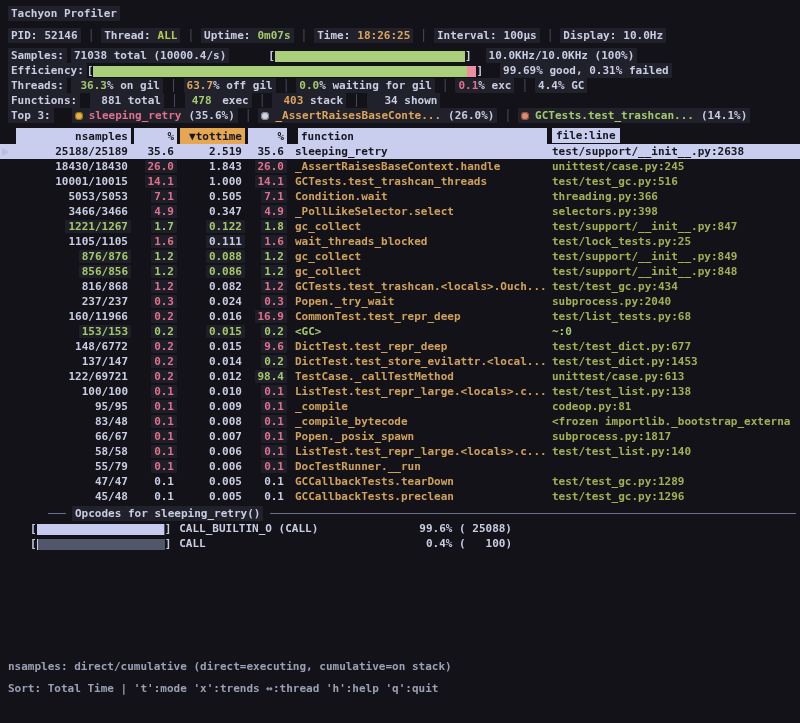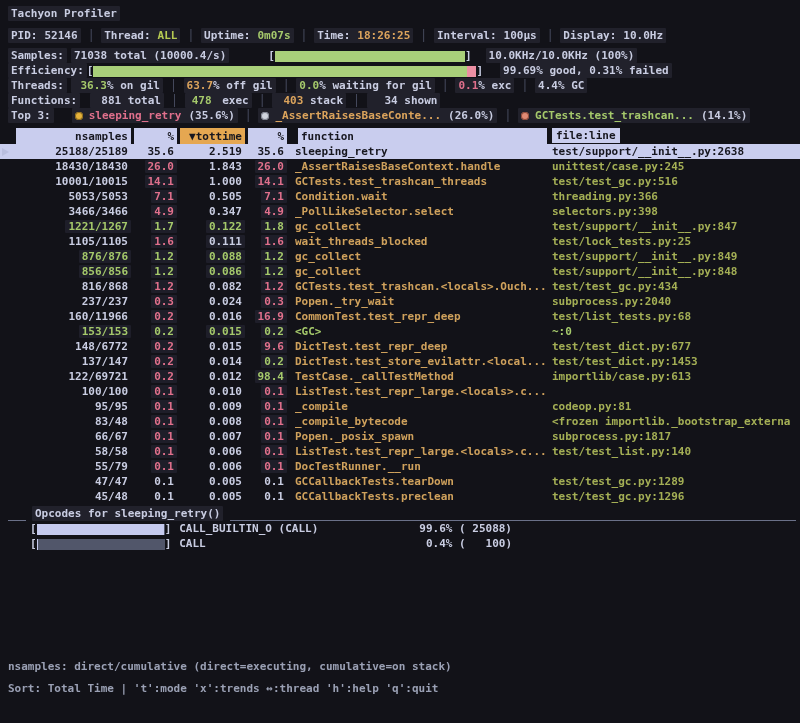--- a/index.html
+++ b/index.html
@@ -58,21 +58,21 @@
   .thead .hb:first-of-type{border-left:none;}
   .thead .hb .v{padding:0 3px;}
   .thead .c-tt.hb{background:var(--hdrsort);}
   .thead .flbox{background:var(--hdrbg); color:var(--hdrtx); padding:0 4px; height:16px; display:flex; align-items:center;}
   .row.sel{background:var(--selbg);}
   .row.sel .v{color:var(--seltx) !important; background:transparent !important;}
   .sel-arrow{display:none;}
   .row.sel .sel-arrow{display:inline-block; width:0; height:0;
     border-left:7px solid #b9bedf; border-top:4px solid transparent; border-bottom:4px solid transparent;}
   
-  .op-title{margin-top:2px; display:flex; align-items:flex-end;}
+  .op-title{margin-top:2px; display:flex; align-items:center;margin-left:40px;}
   .dash{width:18px; height:1px; background:#6a7088; margin-right:6px;}
   .dash-fill{flex:1; height:1px; background:#6a7088; margin-left:7px; margin-right:4px;}
   .op-row{height:15px; display:flex; align-items:center; padding-left:30px; width:512px; white-space:pre;}
   .op-track{display:inline-block; width:128px; height:11px; background:var(--bargrey); overflow:hidden; margin-top:1px;}
   .op-fill{display:block; height:11px; background:var(--barlav);}
   .op-name{margin-left:8px;}
   .op-pct{margin-left:auto; white-space:pre;}
   
   .footer1{margin-top:108px; color:var(--dim);}
   .footer2{margin-top:7px; color:var(--dim);}
@@ -547,21 +547,21 @@
         </span>
       <span class="cell c-p2">
           <span class="v c-green hl">98.4</span>
         </span>
       <span class="cell c-gap"></span>
       <span class="cell c-fn">
           <span class="v">TestCase._callTestMethod</span>
         </span>
       <span class="cell c-gap2"></span>
       <span class="cell c-fl">
-          <span class="v">importlib/case.py:613</span>
+          <span class="v">unittest/case.py:613</span>
         </span>
     </div>
 
     <div class="row">
       <span class="cell c-marker"></span>
       <span class="cell c-ns">
           <span class="v">100/100</span>
         </span>
       <span class="cell c-p1">
           <span class="v c-red hl">0.1</span>
@@ -570,20 +570,23 @@
           <span class="v">0.010</span>
         </span>
       <span class="cell c-p2">
           <span class="v c-red hl">0.1</span>
         </span>
       <span class="cell c-gap"></span>
       <span class="cell c-fn">
           <span class="v">ListTest.test_repr_large.&lt;locals&gt;.c...</span>
         </span>
       <span class="cell c-gap2"></span>
+      <span class="cell c-fl">
+          <span class="v">test/test_list.py:138</span>
+        </span>
     </div>
 
     <div class="row">
       <span class="cell c-marker"></span>
       <span class="cell c-ns">
           <span class="v">95/95</span>
         </span>
       <span class="cell c-p1">
           <span class="v c-red hl">0.1</span>
         </span>

